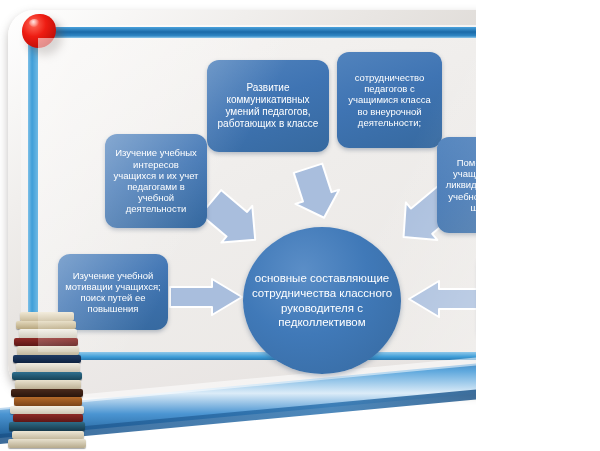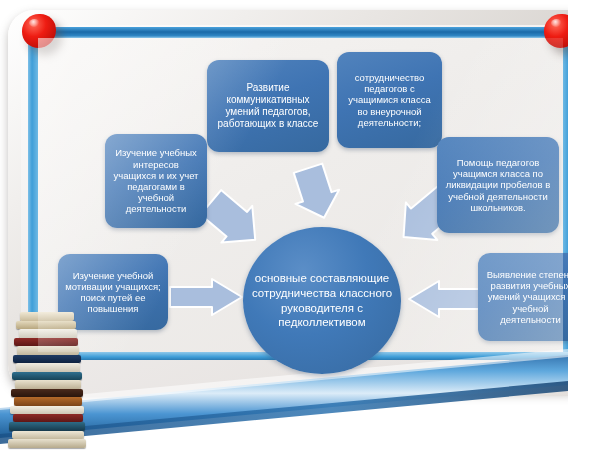--- a/index.html
+++ b/index.html
@@ -5,21 +5,21 @@
   html, body {
     margin: 0;
     padding: 0;
     background: #ffffff;
   }
   body {
     font-family: "Liberation Sans", sans-serif;
   }
   #stage {
     position: relative;
-    width: 568px;
+    width: 476px;
     height: 451px;
     overflow: hidden;
     background: #ffffff;
   }
 
   
   .board-outer {
     position: absolute;
     left: 8px;
     top: 10px;

